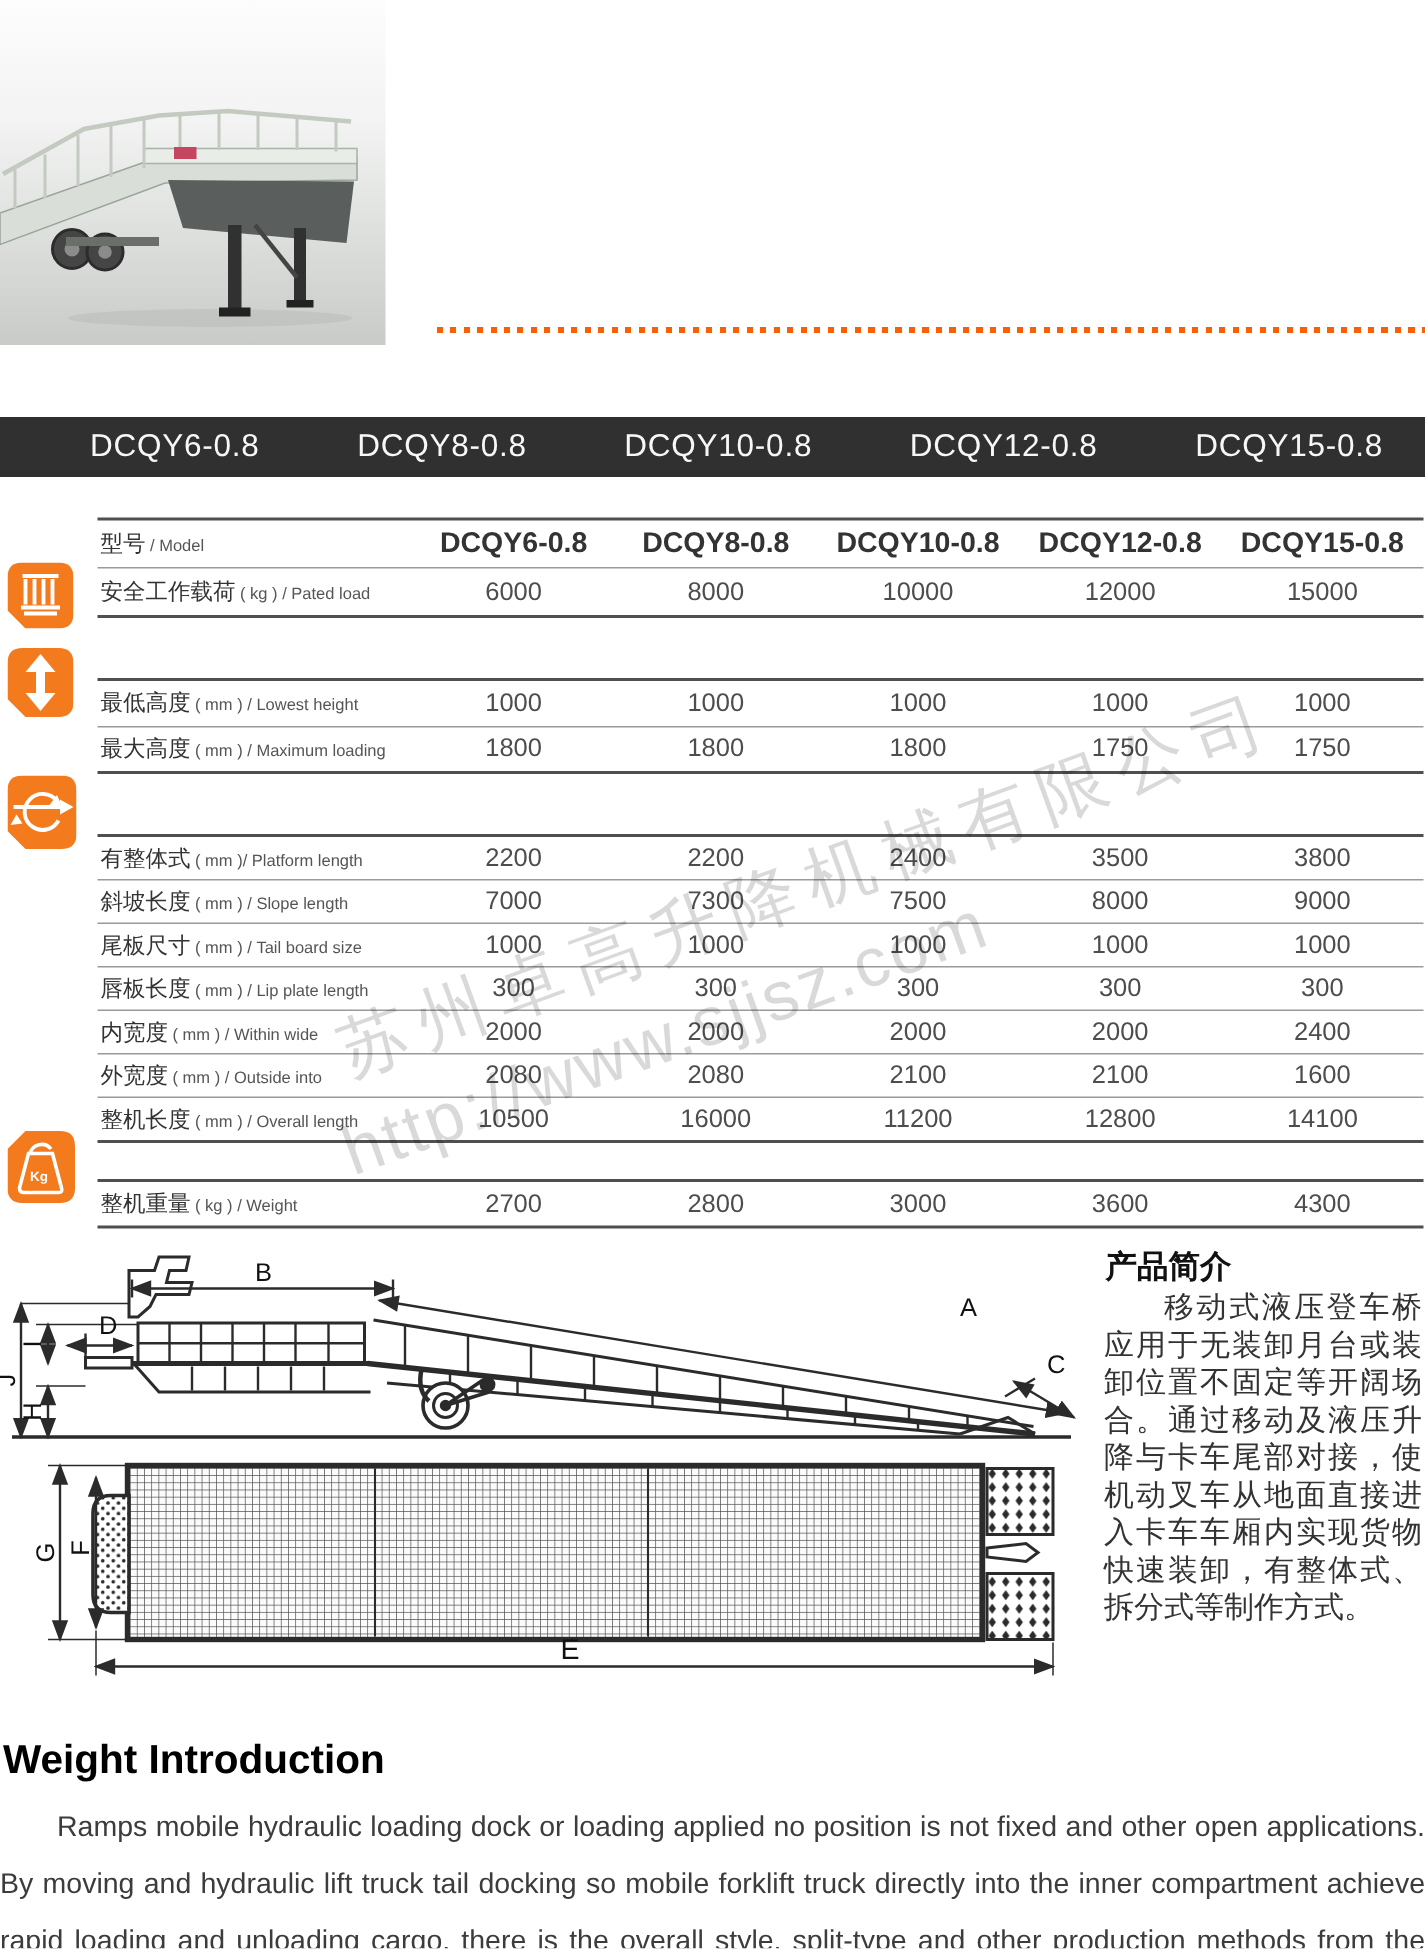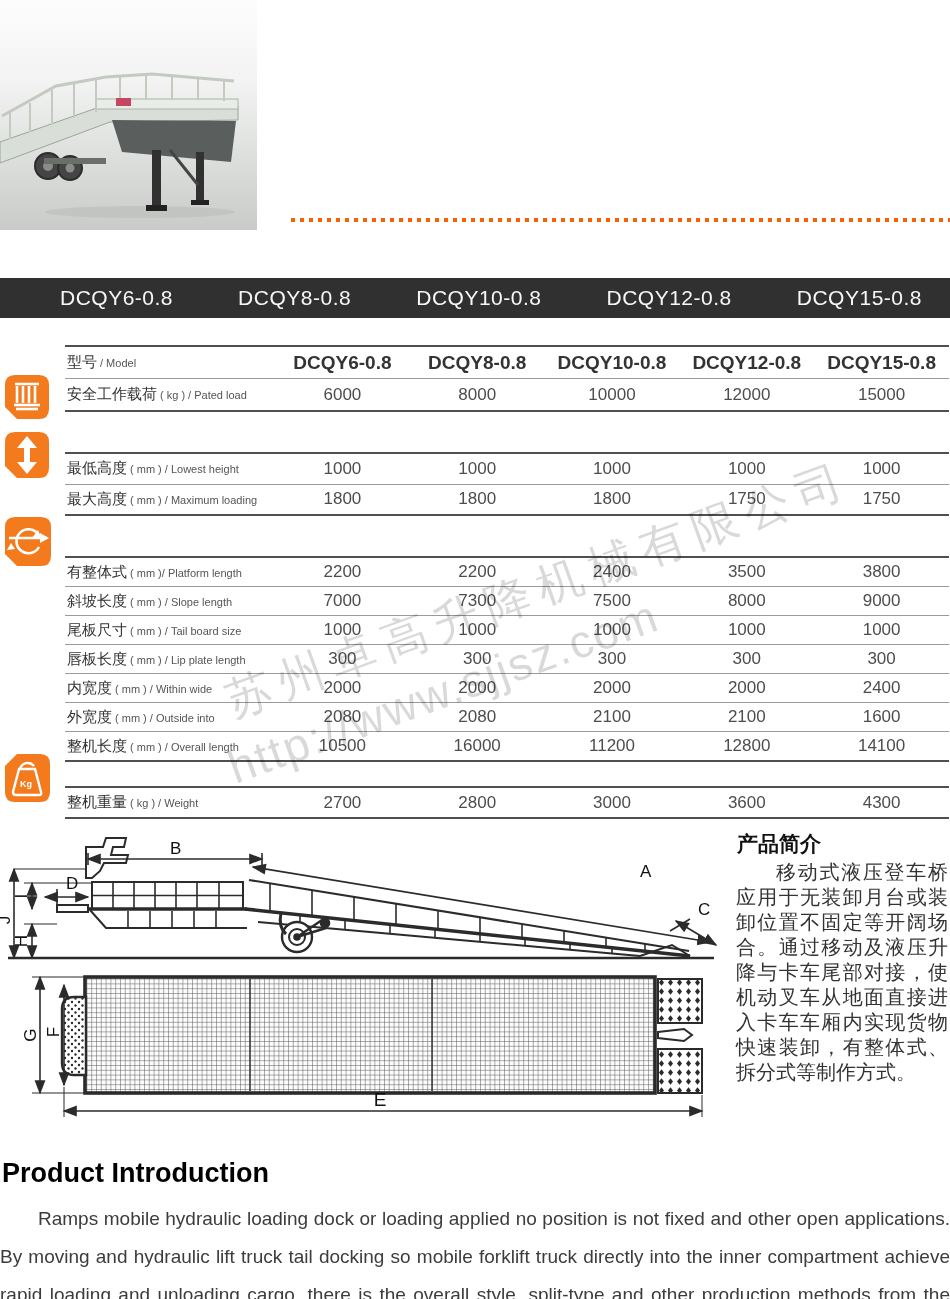--- a/index.html
+++ b/index.html
@@ -398,16 +398,16 @@
       <text x="27" y="116" transform="rotate(-90 27 116)" text-anchor="middle">H</text>
       <text x="36" y="210" transform="rotate(-90 36 210)" text-anchor="middle">G</text>
       <text x="59" y="207" transform="rotate(-90 59 207)" text-anchor="middle">F</text>
       <text x="380" y="281" text-anchor="middle" font-size="19">E</text>
     </g>
   </svg>
 
   <div id="intro-cn-head">产品简介</div>
   <div id="intro-cn-body">移动式液压登车桥应用于无装卸月台或装卸位置不固定等开阔场合。通过移动及液压升降与卡车尾部对接，使机动叉车从地面直接进入卡车车厢内实现货物快速装卸，有整体式、拆分式等制作方式。</div>
 
-  <div id="intro-en-head">Product Introduction</div>
+  <div id="intro-en-head">Weight Introduction</div>
   <div id="intro-en-body">Ramps mobile hydraulic loading dock or loading applied no position is not fixed and other open applications. By moving and hydraulic lift truck tail docking so mobile forklift truck directly into the inner compartment achieve rapid loading and unloading cargo, there is the overall style, split-type and other production methods from the ground.</div>
 
 </div>
 
 </body></html>

